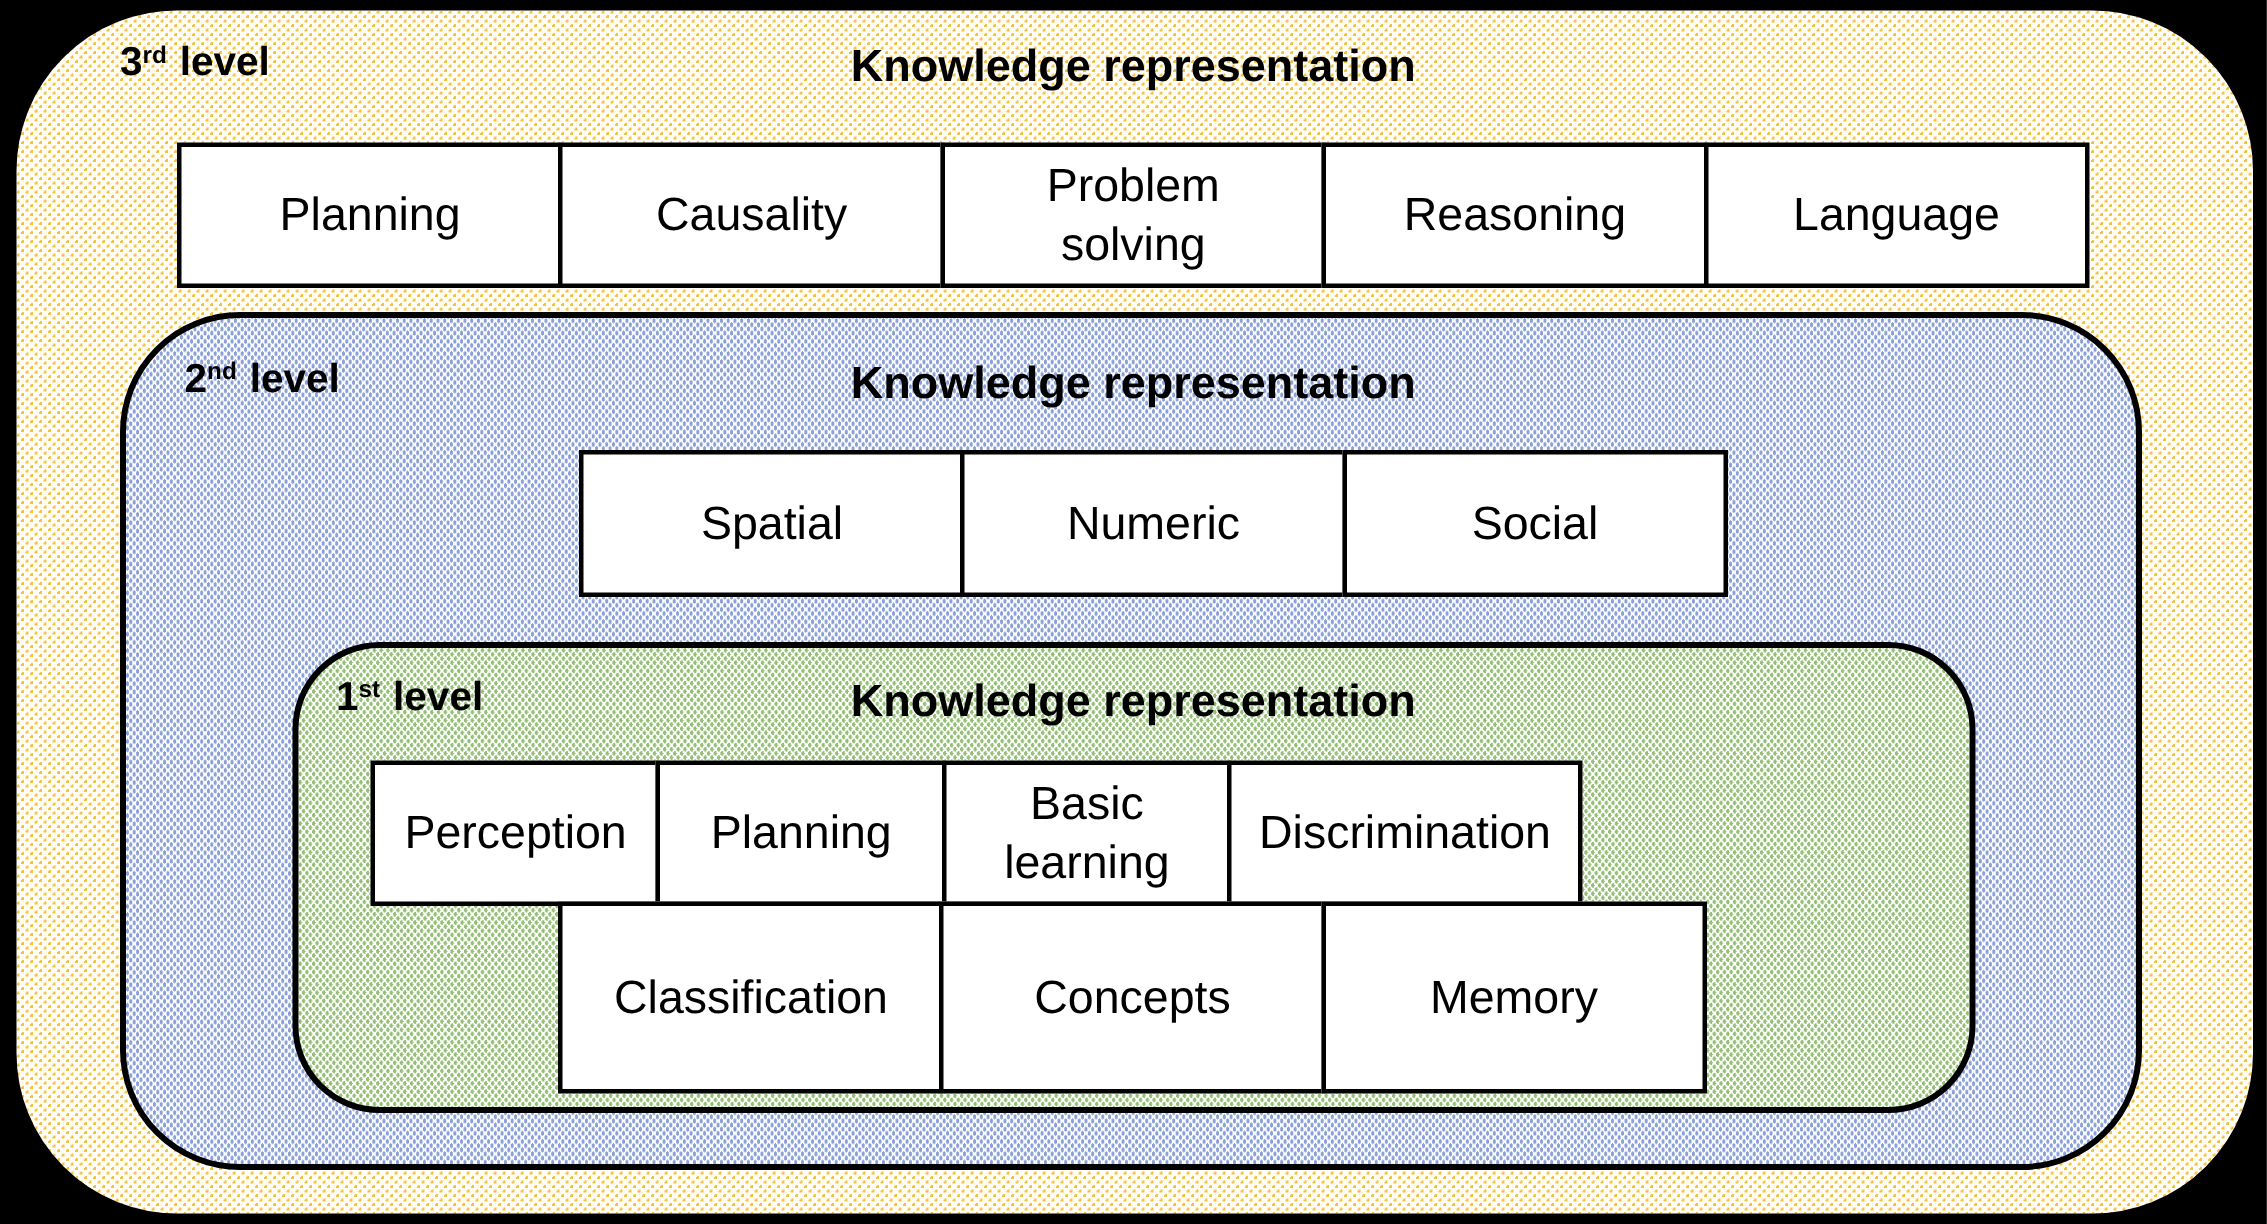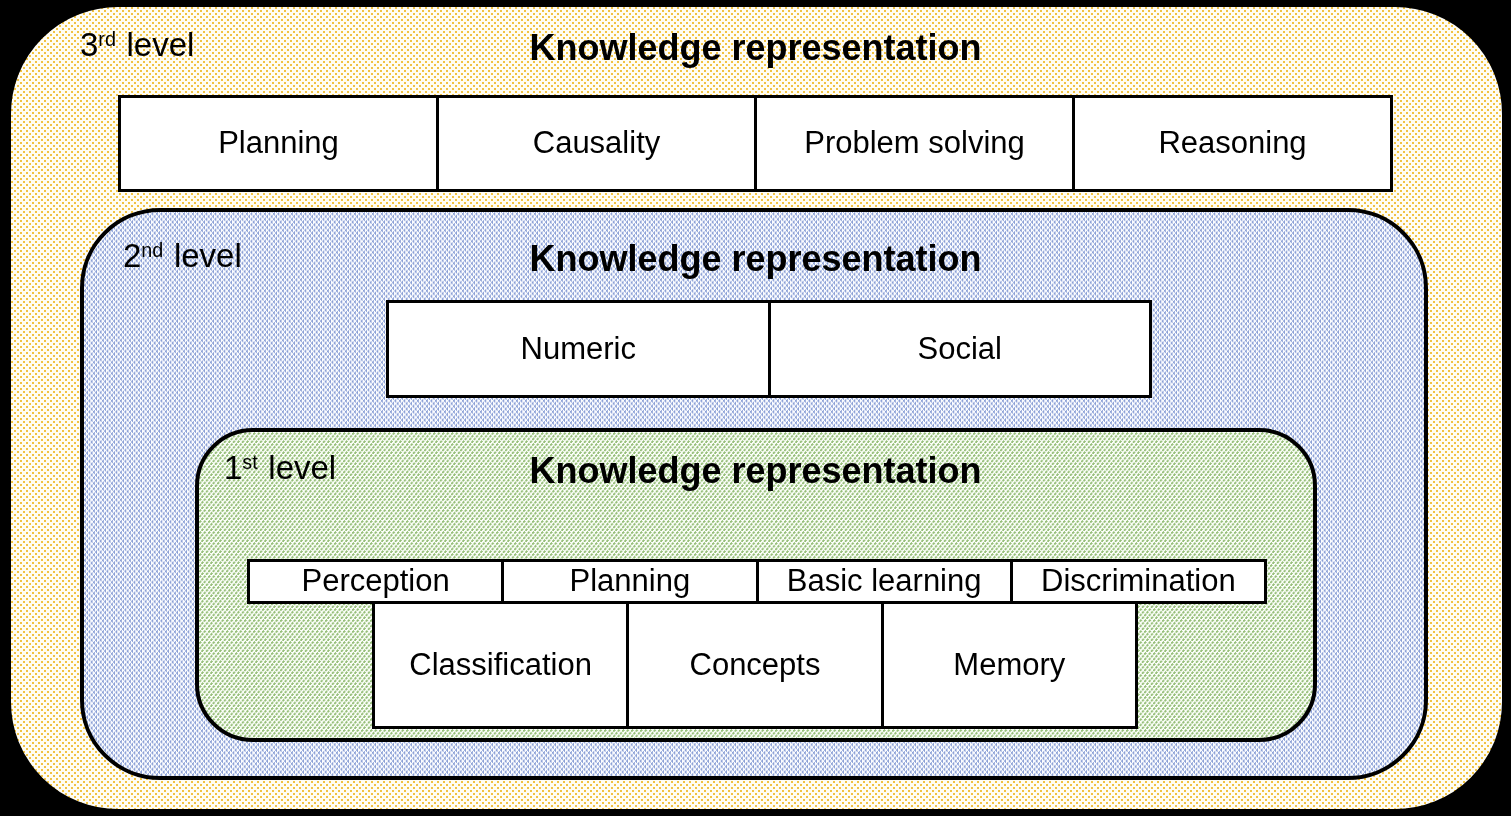--- a/index.html
+++ b/index.html
@@ -50,37 +50,37 @@
     background-color:#FCFFFA;
     background-image:
       radial-gradient(1.1px 1.4px at 1.2px 1.5px, #96BE79 98%, transparent),
       radial-gradient(1.1px 1.4px at 1.2px 1.5px, #96BE79 98%, transparent);
     background-size:4.5px 5.5px;
     background-position:0 0,2.25px 2.75px;
   }
   .lvl-label{
     position:absolute;
     z-index:6;
-    font-weight:normal;
-    font-size:33px;
+    font-weight:bold;
+    font-size:27px;
     line-height:1;
     white-space:nowrap;
   }
   .lvl-label sup{
     font-size:0.6em;
     vertical-align:0.5em;
   }
   .lvl-label .word{margin-left:0.32em;}
   .lvl-title{
     position:absolute;
     left:0;right:0;
     z-index:6;
     text-align:center;
     font-weight:bold;
-    font-size:36px;
+    font-size:30px;
     line-height:1;
   }
   .row{
     position:absolute;
     z-index:5;
     display:flex;
   }
   .cell{
     flex:1 1 0;
     box-sizing:border-box;
@@ -91,21 +91,21 @@
     align-items:center;
     justify-content:center;
     text-align:center;
     font-size:31px;
     line-height:1.25;
     padding:0 18px;
   }
   .cell:first-child{margin-left:0;}
   .row-top{left:118px;top:95px;width:1275px;height:97px;}
   .row-mid{left:386px;top:300px;width:766px;height:98px;}
-  .row-a{left:247px;top:507px;width:1020px;height:97px;align-items:flex-end;}
+  .row-a{left:247px;top:507px;width:808px;height:97px;}
   .row-b{left:372px;top:601px;width:766px;height:128px;}
 </style>
 </head>
 <body>
 
 <div id="stage">
 
   <div class="lvl lvl3"></div>
   <div class="lvl lvl2"></div>
   <div class="lvl lvl1"></div>
@@ -113,28 +113,30 @@
   <div class="lvl-label" style="left:80px;top:28px;">
     <span>3</span><sup>rd</sup><span class="word">level</span>
   </div>
   <div class="lvl-title" style="top:30px;">Knowledge representation</div>
 
   <div class="row row-top">
     <div class="cell">Planning</div>
     <div class="cell">Causality</div>
     <div class="cell">Problem solving</div>
     <div class="cell">Reasoning</div>
+    <div class="cell">Language</div>
   </div>
 
   <div class="lvl-label" style="left:123px;top:239px;">
     <span>2</span><sup>nd</sup><span class="word">level</span>
   </div>
   <div class="lvl-title" style="top:241px;">Knowledge representation</div>
 
   <div class="row row-mid">
+    <div class="cell">Spatial</div>
     <div class="cell">Numeric</div>
     <div class="cell">Social</div>
   </div>
 
   <div class="lvl-label" style="left:224px;top:451px;">
     <span>1</span><sup>st</sup><span class="word">level</span>
   </div>
   <div class="lvl-title" style="top:453px;">Knowledge representation</div>
 
   <div class="row row-a">

